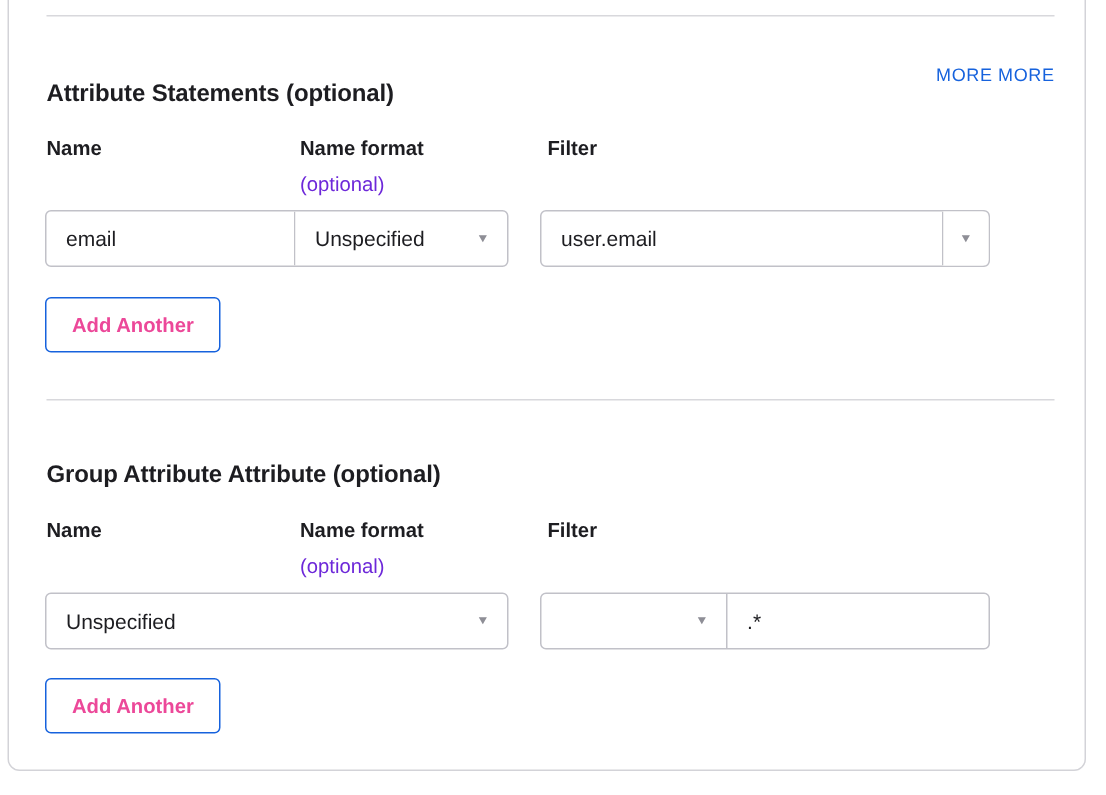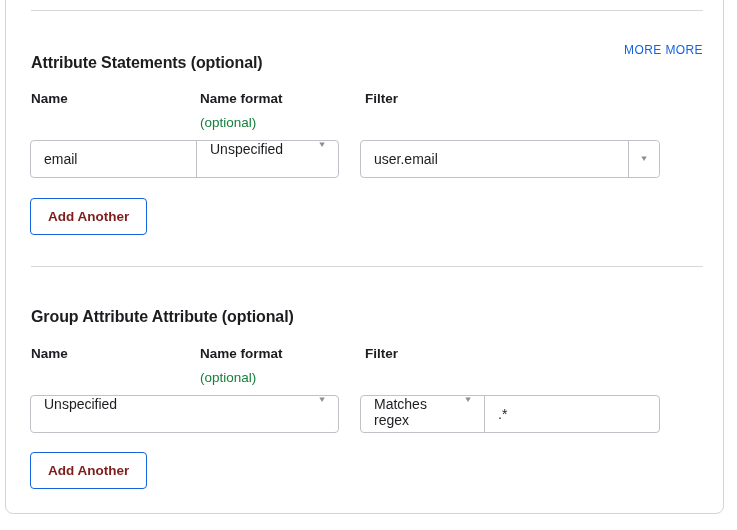--- a/index.html
+++ b/index.html
@@ -21,21 +21,21 @@
     position: absolute; left: 31px; font-size: 16px; font-weight: 700;
     letter-spacing: -0.1px; color: #1d1d21;
   }
   .t1 { top: 41px; }
   .t2 { top: 295px; }
   .learn-more {
     position: absolute; right: 34px; top: 43px; font-size: 12px;
     letter-spacing: 0.4px; color: #1662dd; text-decoration: none; cursor: pointer;
   }
   .col-label { position: absolute; font-size: 13.5px; font-weight: 700; color: #1d1d21; }
-  .col-sub { position: absolute; font-size: 13.5px; color: #15803d; }
+  .col-sub { position: absolute; font-size: 13.5px; color: #6d28d9; }
   .s1 .lbl-name   { left: 31px;  top: 91px; }
   .s1 .lbl-format { left: 200px; top: 91px; }
   .s1 .lbl-third  { left: 365px; top: 91px; }
   .s1 .sub-format { left: 200px; top: 115px; }
   .s2 .lbl-name   { left: 31px;  top: 346px; }
   .s2 .lbl-format { left: 200px; top: 346px; }
   .s2 .lbl-third  { left: 365px; top: 346px; }
   .s2 .sub-format { left: 200px; top: 370px; }
   .group {
     position: absolute; height: 38px; display: flex; align-items: stretch;
@@ -43,36 +43,36 @@
   }
   .g-name-format { left: 30px; width: 309px; }
   .row1 { top: 140px; }
   .row2 { top: 395px; }
   .g-value { left: 360px; width: 300px; }
   .cell-input { border: none; outline: none; background: transparent; height: 100%;
     padding: 0 13px; font-family: "Liberation Sans", sans-serif; font-size: 14px; color: #1d1d21; min-width: 0; }
   .w-name { width: 166px; border-right: 1px solid #c1c1c8; border-radius: 4px 0 0 4px; }
   .flex1 { flex: 1 1 auto; }
   .select {
-    display: flex; padding: 0 12px 0 13px;
+    display: flex; align-items: center; padding: 0 12px 0 13px;
     font-size: 14px; color: #1d1d21; cursor: pointer; min-width: 0;
   }
   .select .caret { margin-left: auto; }
   .sel-format { flex: 1 1 auto; }
   .sel-filter { width: 146px; border-right: 1px solid #c1c1c8; }
   .caret { font-size: 8px; color: #8e8e96; line-height: 1; transform: scaleX(1.15); }
   .arrow-box {
     width: 31px; border-left: 1px solid #c1c1c8; display: flex;
     align-items: center; justify-content: center; cursor: pointer;
     border-radius: 0 4px 4px 0; background: #fff;
   }
   .add-btn {
     position: absolute; left: 30px; height: 37px; padding: 0 17px;
     background: #fff; border: 1px solid #1662dd; border-radius: 4px;
-    color: #7f1d1d; font-family: "Liberation Sans", sans-serif;
+    color: #ec4899; font-family: "Liberation Sans", sans-serif;
     font-size: 13.5px; font-weight: 700; cursor: pointer;
   }
   .b1 { top: 198px; }
   .b2 { top: 452px; }
 </style>
 </head>
 <body>
 
 <div class="card"></div>
 
@@ -118,21 +118,20 @@
 
     <div class="group g-name-format row2">
       <div class="select sel-format">
         <span>Unspecified</span>
         <span class="caret">▼</span>
       </div>
     </div>
 
     <div class="group g-value row2">
       <div class="select sel-filter">
-        <span>Matches regex</span>
         <span class="caret">▼</span>
       </div>
       <input class="cell-input flex1" type="text" value=".*" style="">
     </div>
 
     <button class="add-btn b2">Add Another</button>
   </div>
 </div>
 
 </body></html>

